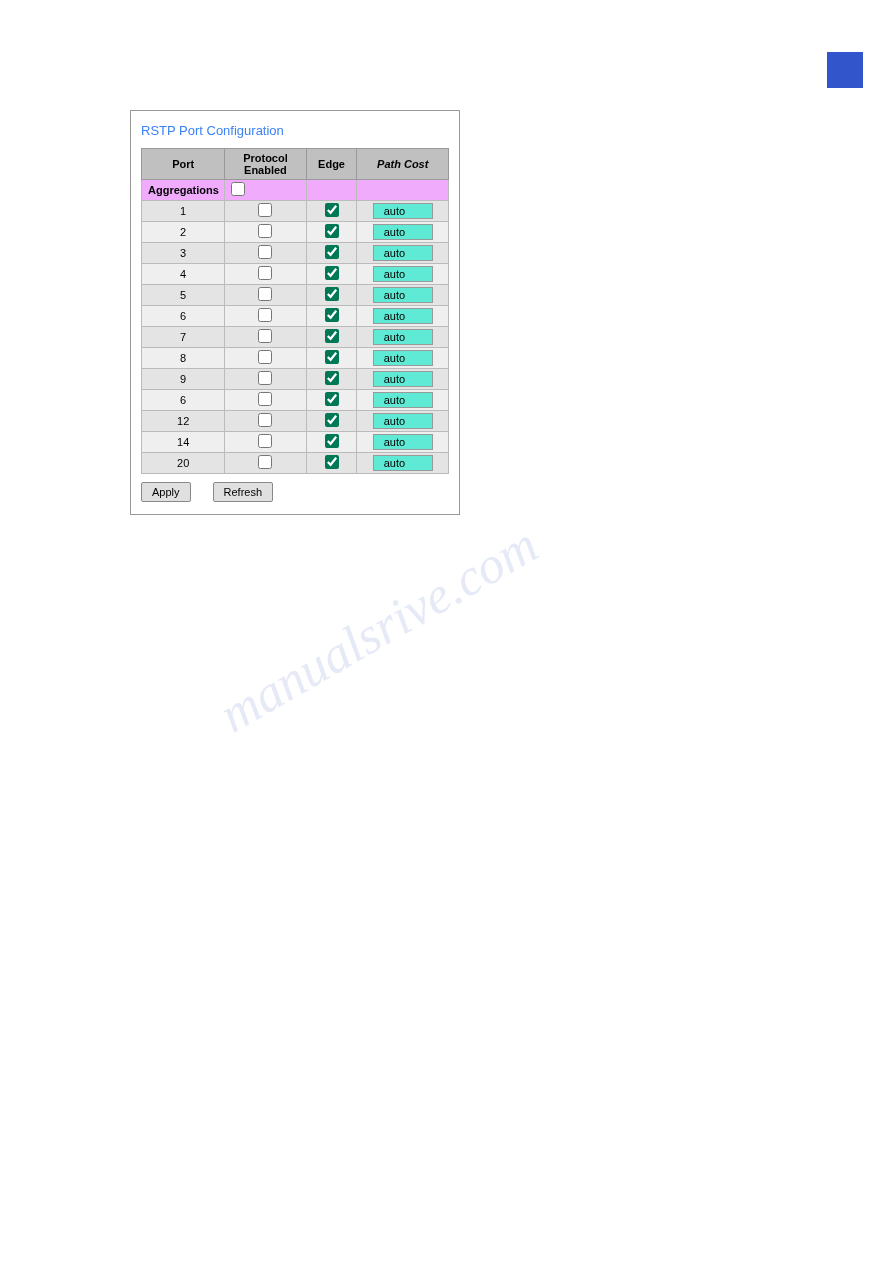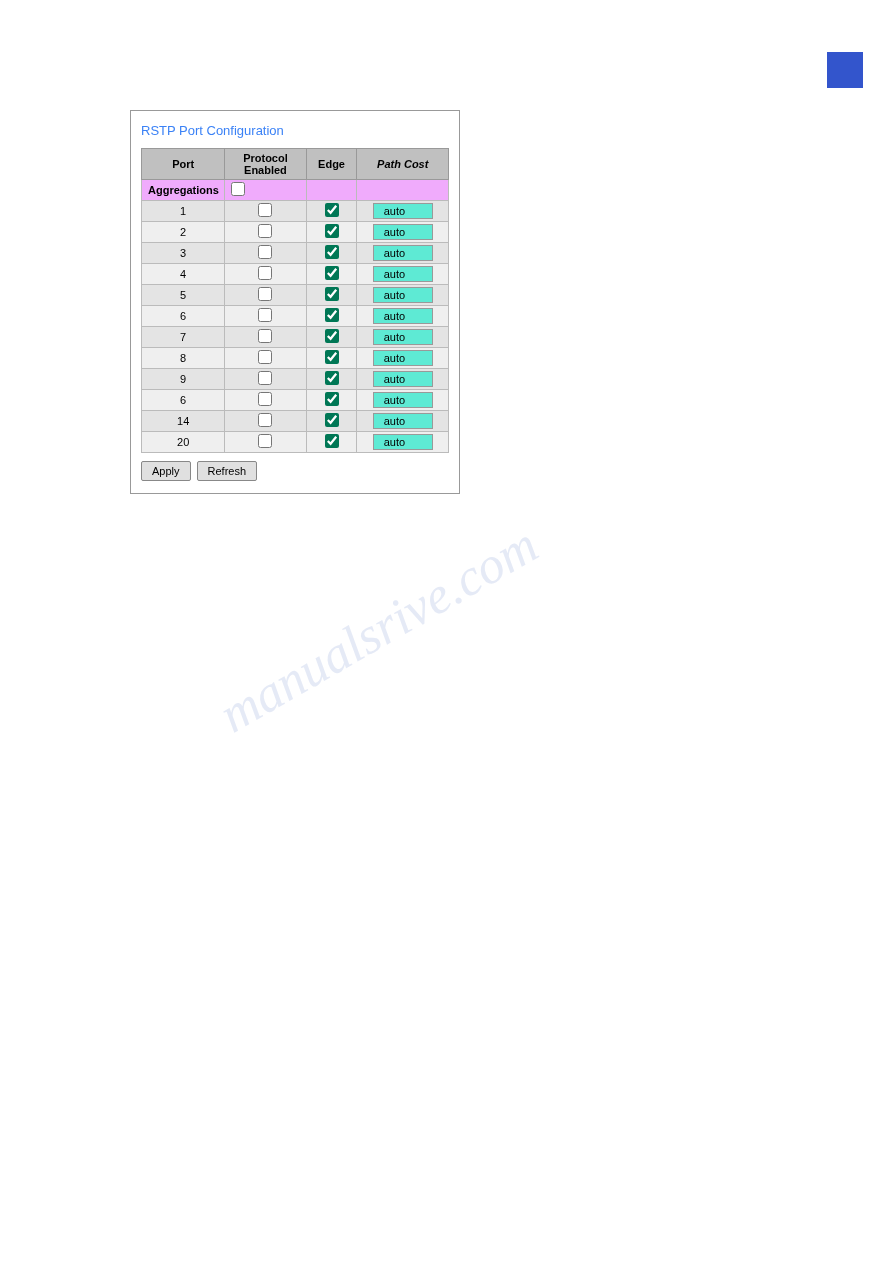--- a/index.html
+++ b/index.html
@@ -90,21 +90,21 @@
       width: 60px;
       border: 1px solid #999;
       padding: 1px 10px;
       font-size: 11px;
       background: #5eead4;
     }
 
     .button-row {
       margin-top: 8px;
       display: flex;
-      gap: 6px;
+      gap: 22px;
     }
 
     button.action-btn {
       padding: 3px 10px;
       font-size: 11px;
       background: #e0e0e0;
       border: 1px solid #888;
       cursor: pointer;
       border-radius: 2px;
     }
@@ -203,20 +203,26 @@
             <td><input type="checkbox" checked="" style="accent-color: rgb(0, 119, 85);"></td>
             <td><input type="text" class="path-cost-input" value="auto" style=""></td>
           </tr>
           <tr class="data-row">
             <td>6</td>
             <td><input type="checkbox" style=""></td>
             <td><input type="checkbox" checked="" style="accent-color: rgb(0, 119, 85);"></td>
             <td><input type="text" class="path-cost-input" value="auto" style=""></td>
           </tr>
           <tr class="data-row">
+            <td>12</td>
+            <td><input type="checkbox" style=""></td>
+            <td><input type="checkbox" checked="" style="accent-color: rgb(0, 119, 85);"></td>
+            <td><input type="text" class="path-cost-input" value="auto" style=""></td>
+          </tr>
+          <tr class="data-row">
             <td>14</td>
             <td><input type="checkbox" style=""></td>
             <td><input type="checkbox" checked="" style="accent-color: rgb(0, 119, 85);"></td>
             <td><input type="text" class="path-cost-input" value="auto" style=""></td>
           </tr>
           <tr class="data-row">
             <td>20</td>
             <td><input type="checkbox" style=""></td>
             <td><input type="checkbox" checked="" style="accent-color: rgb(0, 119, 85);"></td>
             <td><input type="text" class="path-cost-input" value="auto" style=""></td>

